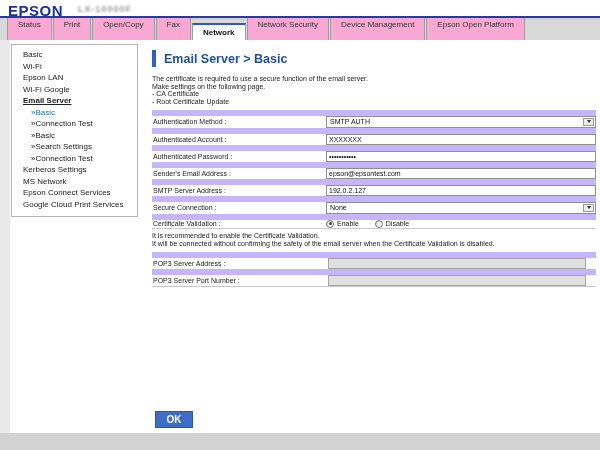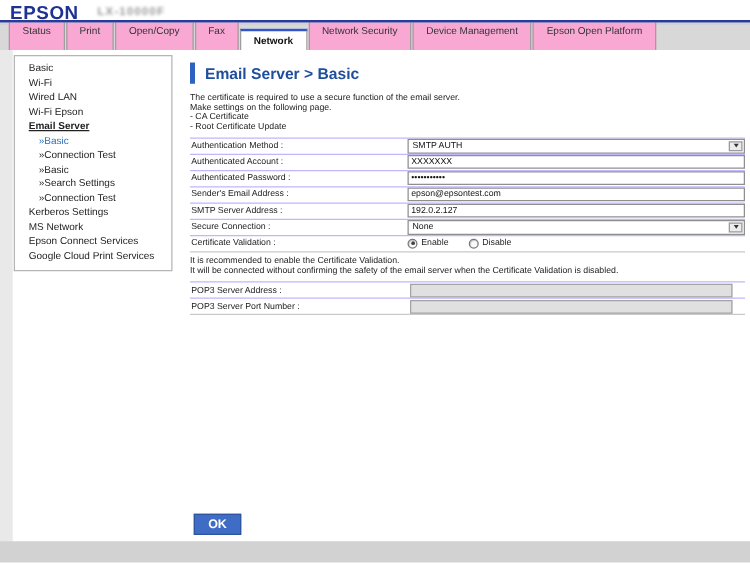--- a/index.html
+++ b/index.html
@@ -45,21 +45,21 @@
   .main { position:absolute; left:142px; top:10px; width:444px; }
   .title-row { display:flex; align-items:center; }
   .accent { width:4px; height:17px; background:var(--accent-bar,#2e62c0); margin-right:8px; }
   .page-title { font-size:12.5px; font-weight:bold; color:var(--title-blue,#1f4f9c); }
 
   .desc { margin-top:8px; }
   .desc div { font-size:7px; line-height:7.7px; color:#222; }
 
   .form { margin-top:4px; }
   .form-table { border-bottom:1px solid #c9c9c9; }
-  .frow { display:flex; align-items:center; min-height:13px; border-top:1px solid #c4b5fd; }
+  .frow { display:flex; align-items:center; min-height:13px; border-top:6px solid #c4b5fd; }
   .flabel { width:174px; font-size:7px; color:#222; padding-left:1px; }
   .fval { flex:1; display:flex; align-items:center; }
   .fval.pop3 { padding-right:10px; padding-left:2px; }
 
   .tin { width:100%; height:11px; font-size:7px; font-family:inherit; color:#111;
          border:1px solid #8f8f8f; padding:0 2px; background:#fff; }
   .tin.disabled { background:#e0e0e0; border-color:#a3a3a3; }
 
   .select { width:100%; height:12px; border:1px solid #8f8f8f; background:#fff; position:relative;
             display:flex; align-items:center; padding-left:3px; font-size:7px; color:#111; cursor:pointer; }
@@ -101,22 +101,22 @@
   <div class="tab">Epson Open Platform</div>
 </div>
 
 <div class="left-strip"></div>
 
 <div class="content">
 
   <div class="sidebar">
     <div class="side-item">Basic</div>
     <div class="side-item">Wi-Fi</div>
-    <div class="side-item">Wired LAN</div>
-    <div class="side-item">Wi-Fi Epson</div>
+    <div class="side-item">Epson LAN</div>
+    <div class="side-item">Wi-Fi Google</div>
     <div class="side-item group">Email Server</div>
     <div class="side-item lvl2 selected">»Basic</div>
     <div class="side-item lvl2">»Connection Test</div>
     <div class="side-item lvl2">»Basic</div>
     <div class="side-item lvl2">»Search Settings</div>
     <div class="side-item lvl2">»Connection Test</div>
     <div class="side-item">Kerberos Settings</div>
     <div class="side-item">MS Network</div>
     <div class="side-item">Epson Connect Services</div>
     <div class="side-item">Google Cloud Print Services</div>

